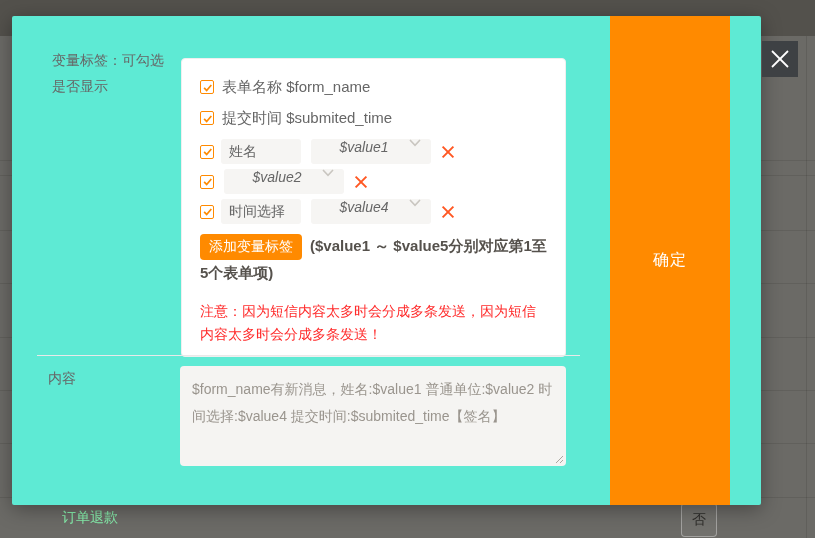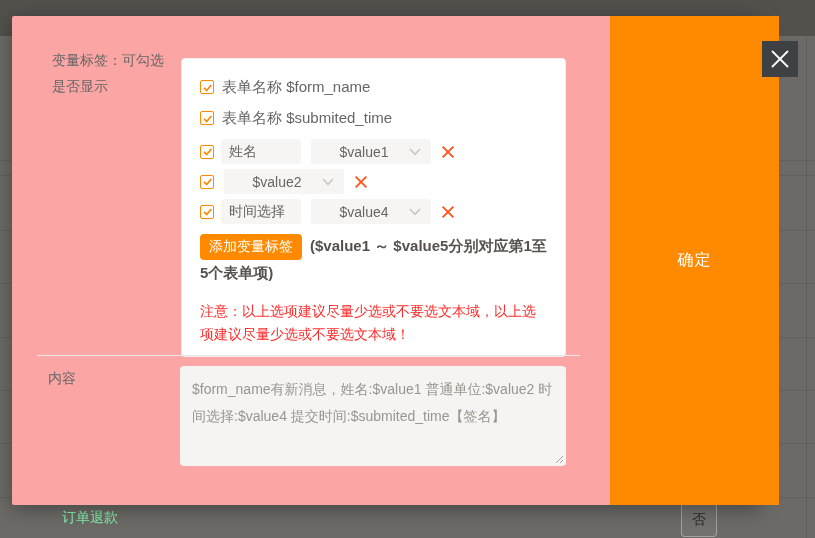--- a/index.html
+++ b/index.html
@@ -13,21 +13,21 @@
   .backdrop .topband { position: absolute; left: 0; top: 0; width: 815px; height: 36px; background: #53514C; }
   .hline { position: absolute; left: 0; width: 815px; height: 1px; background: rgba(0,0,0,0.09); }
   .vline { position: absolute; top: 36px; bottom: 0; width: 1px; background: rgba(0,0,0,0.10); }
   .bg-row-label { position: absolute; left: 62px; top: 509px; font-size: 14px; color: #86efac; }
   .bg-no-btn { position: absolute; left: 681px; top: 503px; width: 36px; height: 34px;
     background: rgba(255,255,255,0.05); border: 1px solid rgba(255,255,255,0.35); border-radius: 4px;
     font-size: 14px; color: #2E2D2A; font-family: inherit; }
 
   
   .dialog { position: absolute; left: 12px; top: 16px; width: 749px; height: 489px;
-    background: #fca5a5; border-radius: 2px; box-shadow: 0 4px 20px rgba(0,0,0,0.35); }
+    background: #5eead4; border-radius: 2px; box-shadow: 0 4px 20px rgba(0,0,0,0.35); }
 
   .sidebar-label { position: absolute; left: 40px; top: 31px; width: 120px;
     font-size: 14px; line-height: 26px; color: #666666; }
 
   .options-panel { position: absolute; left: 169px; top: 42px; width: 385px; min-height: 289px;
     border: 1px solid #EFEFEF; border-radius: 4px; padding: 16px 18px 10px 18px; background: #fff; }
 
   .opt-row { display: flex; align-items: center; }
   .opt-row.static { height: 20px; margin-bottom: 11px; margin-top: 2px; }
   .opt-row.variable { height: 25px; margin-bottom: 5px; }
@@ -36,21 +36,21 @@
     background: #fff; display: inline-flex; align-items: center; justify-content: center;
     flex: 0 0 auto; cursor: pointer; }
   .cbx svg { display: block; }
 
   .opt-label { margin-left: 8px; font-size: 15px; color: #666666; white-space: nowrap; }
 
   .name-input { margin-left: 7px; width: 80px; height: 25px; background: #F6F5F3; border: none;
     border-radius: 3px; padding: 0 8px; font-size: 14px; color: #666666; font-family: inherit; outline: none; }
 
   .var-select { margin-left: 10px; width: 120px; height: 25px; background: #F6F5F3; border-radius: 3px;
-    display: flex; align-items: center; padding: 0 10px; cursor: pointer; }
+    display: flex; align-items: flex-start; padding: 0 10px; cursor: pointer; font-style: italic; }
   .var-select .val { flex: 1; text-align: center; font-size: 14px; color: #666666; }
   .var-select .chev { flex: 0 0 auto; margin-left: 2px; display: flex; }
 
   .remove-x { margin-left: 10px; width: 14px; height: 14px; display: inline-flex; cursor: pointer; }
 
   .add-row { margin-top: 9px; font-size: 15px; line-height: 26px; font-weight: bold; color: #55514C; }
   .add-btn { display: inline-flex; align-items: center; height: 26px; padding: 0 9px; margin-right: 8px;
     background: #FF8A00; color: #ffffff; border: none; border-radius: 4px; font-size: 14px;
     font-family: inherit; vertical-align: middle; cursor: pointer; font-weight: normal; }
 
@@ -59,21 +59,21 @@
   .divider { position: absolute; left: 25px; top: 339px; width: 543px; height: 1px; background: #E9E9E9; }
 
   .content-label { position: absolute; left: 36px; top: 354px; font-size: 14px; color: #666666; }
 
   .textarea-wrap { position: absolute; left: 168px; top: 350px; width: 386px; height: 100px; }
   .content-textarea { width: 100%; height: 100%; background: #F5F4F2; border: none; border-radius: 4px;
     padding: 10px 12px; font-size: 14px; line-height: 27px; color: #9A958E; font-family: inherit;
     resize: none; outline: none; overflow: hidden; }
   .resize-handle { position: absolute; right: 2px; bottom: 2px; pointer-events: none; }
 
-  .confirm-panel { position: absolute; left: 598px; top: 0; width: 169px; height: 489px;
+  .confirm-panel { position: absolute; left: 598px; top: 0; width: 120px; height: 489px;
     background: #FF8A00; display: flex; align-items: center; justify-content: center; cursor: pointer; }
   .confirm-panel span { color: #ffffff; font-size: 16px; letter-spacing: 1px; }
 
   .close-btn { position: absolute; left: 762px; top: 41px; width: 36px; height: 36px;
     background: #3E4144; border: none; display: flex; align-items: center; justify-content: center;
     cursor: pointer; padding: 0; }
 </style>
 </head>
 <body>
 
@@ -108,21 +108,21 @@
         </span>
         <span class="opt-label">表单名称 $form_name</span>
       </div>
 
       <div class="opt-row static">
         <span class="cbx">
           <svg width="11" height="11" viewBox="0 0 13 13">
             <polyline points="2.5,7 5.5,10 11,3.5" fill="none" stroke="#FF8A00" stroke-width="2"></polyline>
           </svg>
         </span>
-        <span class="opt-label">表单名称 $submited_time</span>
+        <span class="opt-label">提交时间 $submited_time</span>
       </div>
 
       <div class="opt-row variable">
         <span class="cbx">
           <svg width="11" height="11" viewBox="0 0 13 13">
             <polyline points="2.5,7 5.5,10 11,3.5" fill="none" stroke="#FF8A00" stroke-width="2"></polyline>
           </svg>
         </span>
         <input class="name-input" value="姓名" style="">
         <div class="var-select">
@@ -183,21 +183,21 @@
               <line x1="1.5" y1="1.5" x2="11.5" y2="11.5" stroke="#FF5722" stroke-width="1.8"></line>
               <line x1="11.5" y1="1.5" x2="1.5" y2="11.5" stroke="#FF5722" stroke-width="1.8"></line>
             </svg>
         </span>
       </div>
 
       <div class="add-row">
         <button class="add-btn">添加变量标签</button><span>($value1 ～ $value5分别对应第1至5个表单项)</span>
       </div>
 
-      <div class="warning-text">注意：以上选项建议尽量少选或不要选文本域，以上选项建议尽量少选或不要选文本域！</div>
+      <div class="warning-text">注意：因为短信内容太多时会分成多条发送，因为短信内容太多时会分成多条发送！</div>
     </div>
 
     <div class="divider"></div>
 
     <div class="content-label">内容</div>
 
     <div class="textarea-wrap">
       <textarea class="content-textarea" style="">$form_name有新消息，姓名:$value1 普通单位:$value2 时间选择:$value4 提交时间:$submited_time【签名】</textarea>
       <svg class="resize-handle" width="10" height="10" viewBox="0 0 10 10">
         <line x1="2" y1="9" x2="9" y2="2" stroke="#ABA69F" stroke-width="1"></line>

